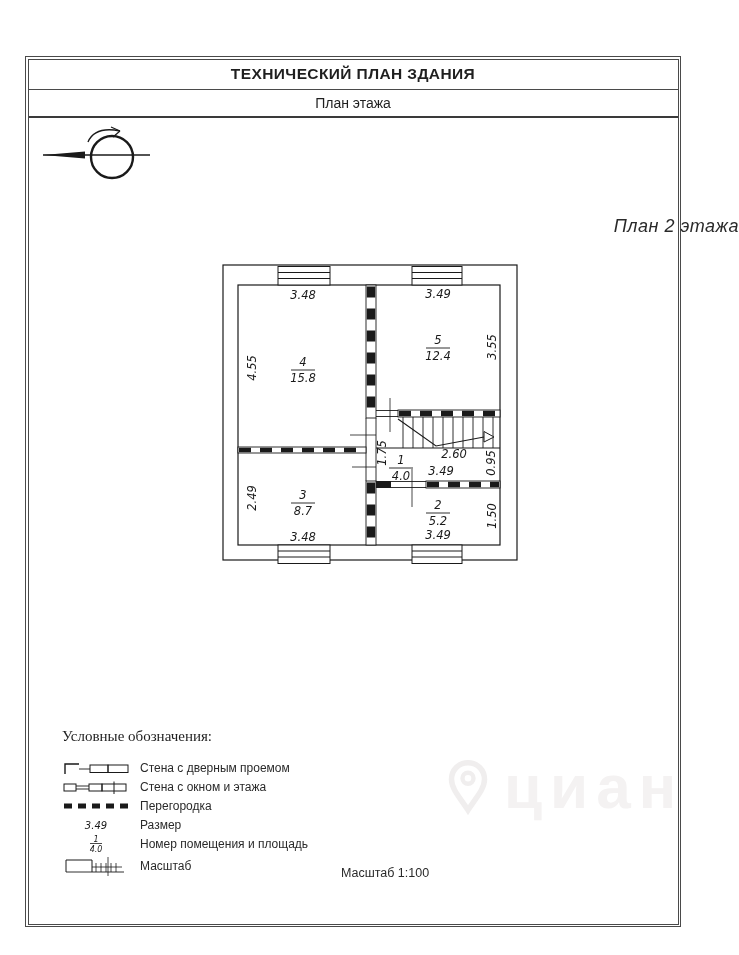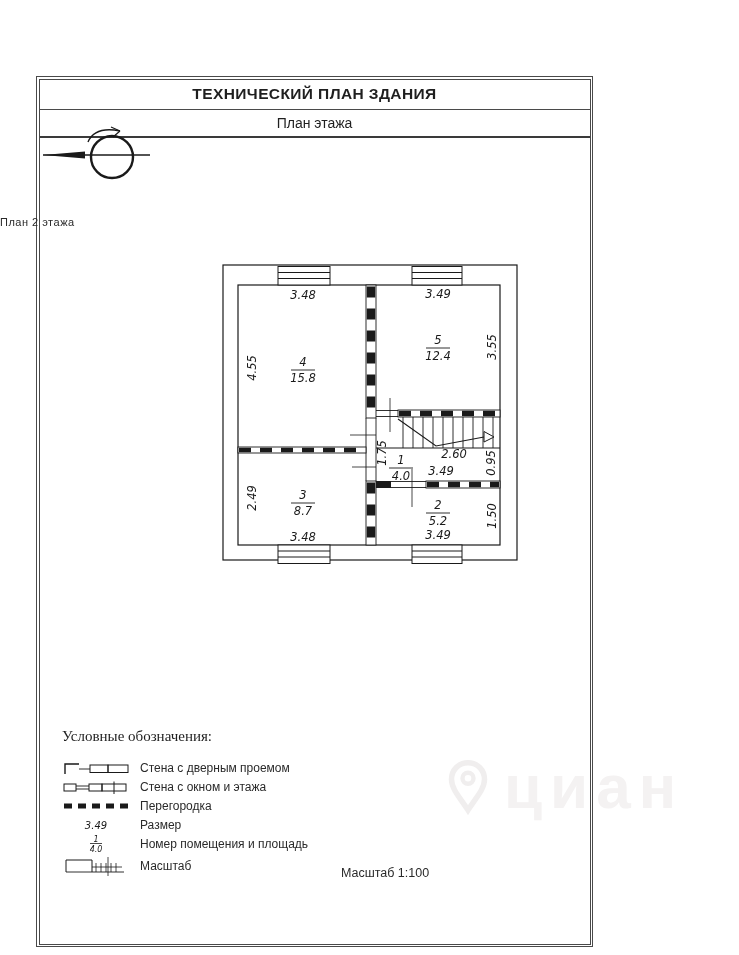--- a/index.html
+++ b/index.html
@@ -1,30 +1,30 @@
 <!DOCTYPE html>
 <html><head>
 <meta charset="utf-8">
 <style>
   html,body{margin:0;padding:0;}
   body{
     width:739px;height:955px;position:relative;background:#ffffff;
     font-family:"Liberation Sans", sans-serif;color:#222;overflow:hidden;
   }
   
-  .frame{position:absolute;left:36px;top:56px;width:557px;height:871px;border:1.5px solid #4a4a4a;box-sizing:border-box;margin-top:20px;}
+  .frame{position:absolute;left:25px;top:56px;width:656px;height:871px;border:1.5px solid #4a4a4a;box-sizing:border-box;}
   .frame-inner{position:absolute;left:1.5px;top:1.5px;right:1.5px;bottom:1.5px;border:1px solid #4a4a4a;}
   
   .title-row1{height:29px;border-bottom:1px solid #4a4a4a;display:flex;align-items:center;justify-content:center;
     font-size:15.5px;font-weight:bold;letter-spacing:.4px;color:#1f1f1f;}
   .title-row2{height:26px;border-bottom:2.5px solid #3a3a3a;display:flex;align-items:center;justify-content:center;
     font-size:14px;color:#1f1f1f;}
   
-  .plan-title{position:absolute;left:0;right:0;top:216px;text-align:left;
-    font-size:11px;color:#2a2a2a;letter-spacing:.5px;}
+  .plan-title{position:absolute;left:0;right:0;top:216px;text-align:right;
+    font-style:italic;font-size:18px;color:#2a2a2a;letter-spacing:.5px;}
   
   .north{position:absolute;left:40px;top:125px;}
   .plan-svg{position:absolute;left:190px;top:250px;}
   .dim{font:italic 11.5px "DejaVu Sans", sans-serif;fill:#1a1a1a;}
   .room{font:italic 11.5px "DejaVu Sans", sans-serif;fill:#1a1a1a;}
   
   .legend{position:absolute;left:62px;top:728px;width:330px;}
   .legend-heading{font-size:15px;color:#1f1f1f;margin:0 0 13px 0;font-family:Liberation Serif, serif;}
   .legend-row{display:flex;align-items:center;height:19px;}
   .legend-row.tall{height:26px;}

